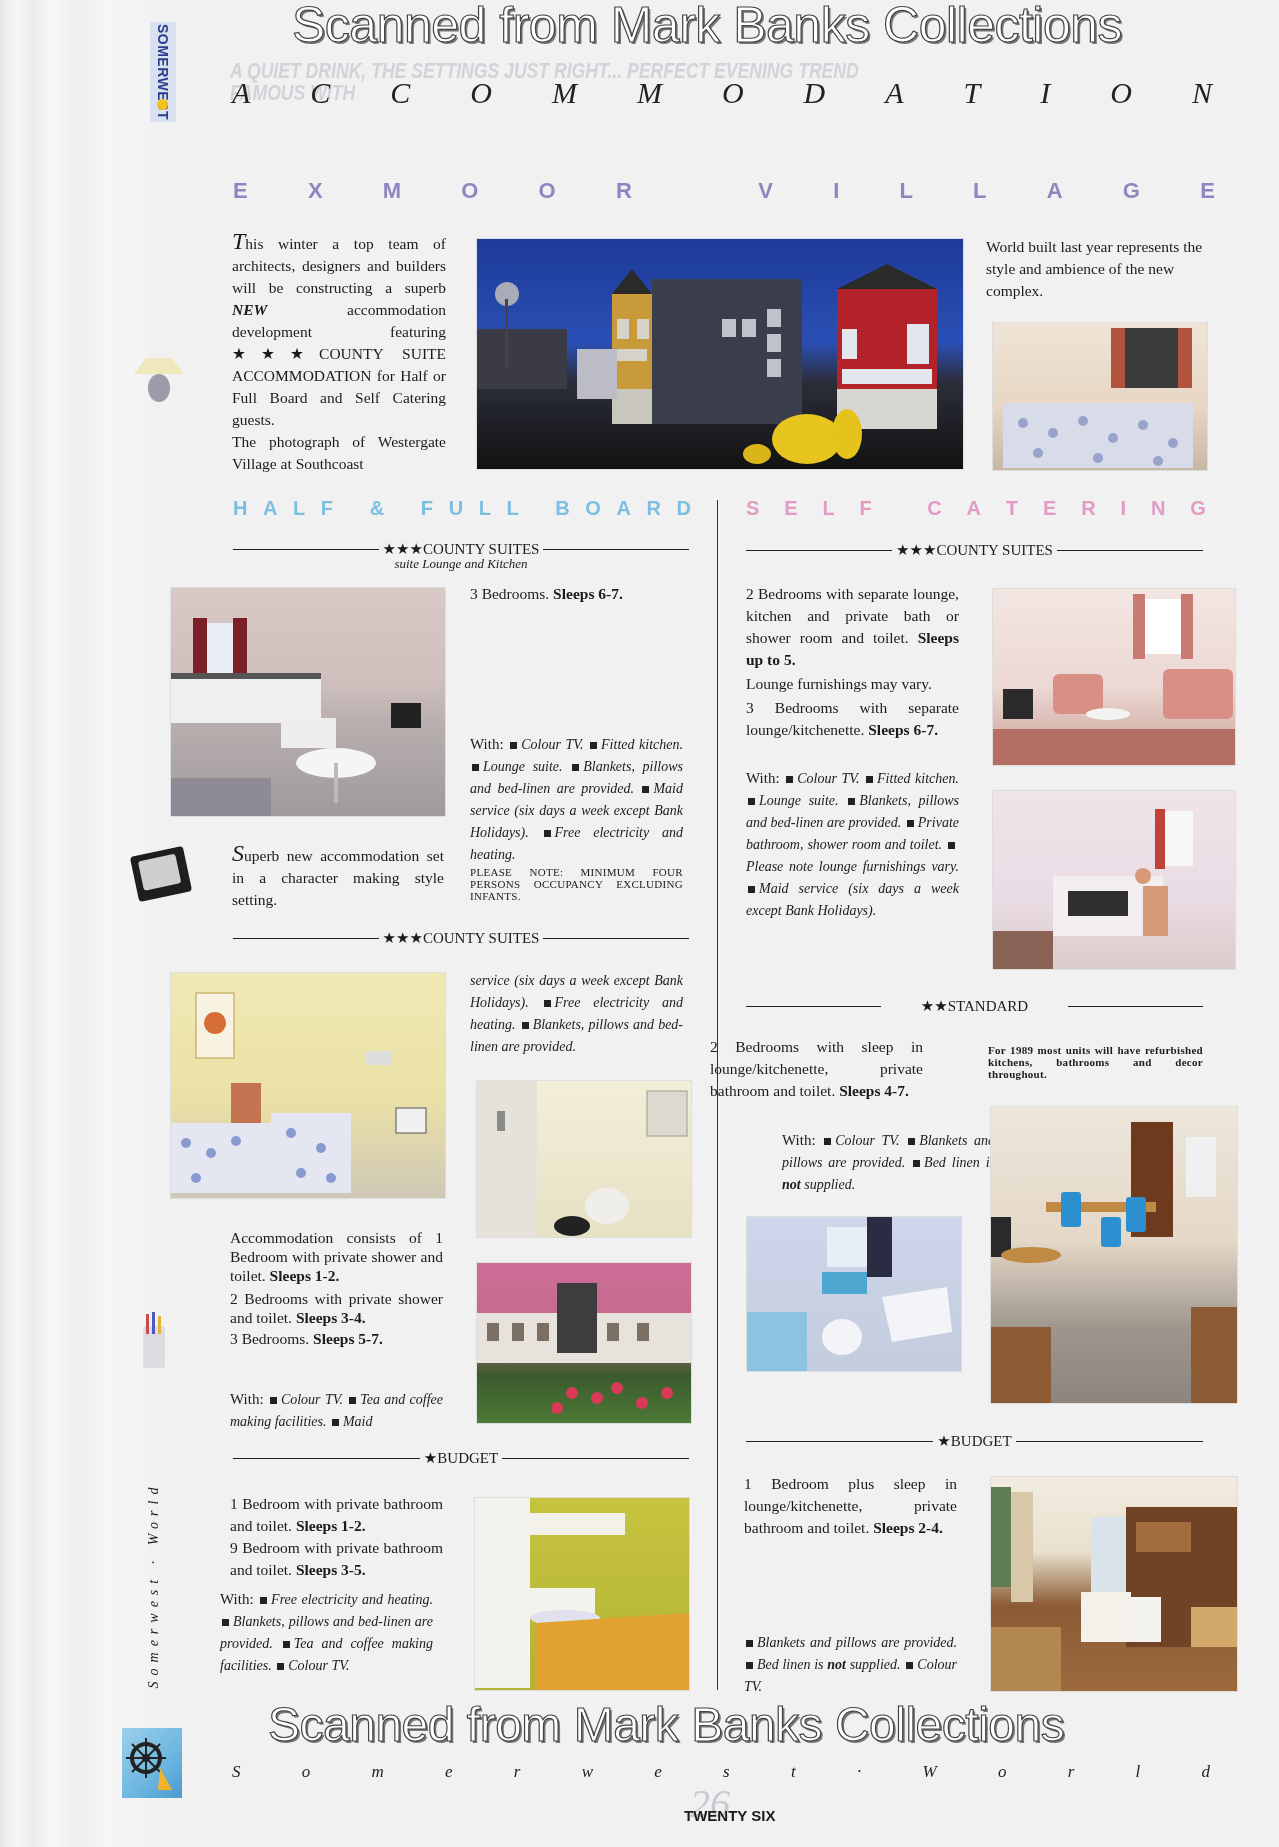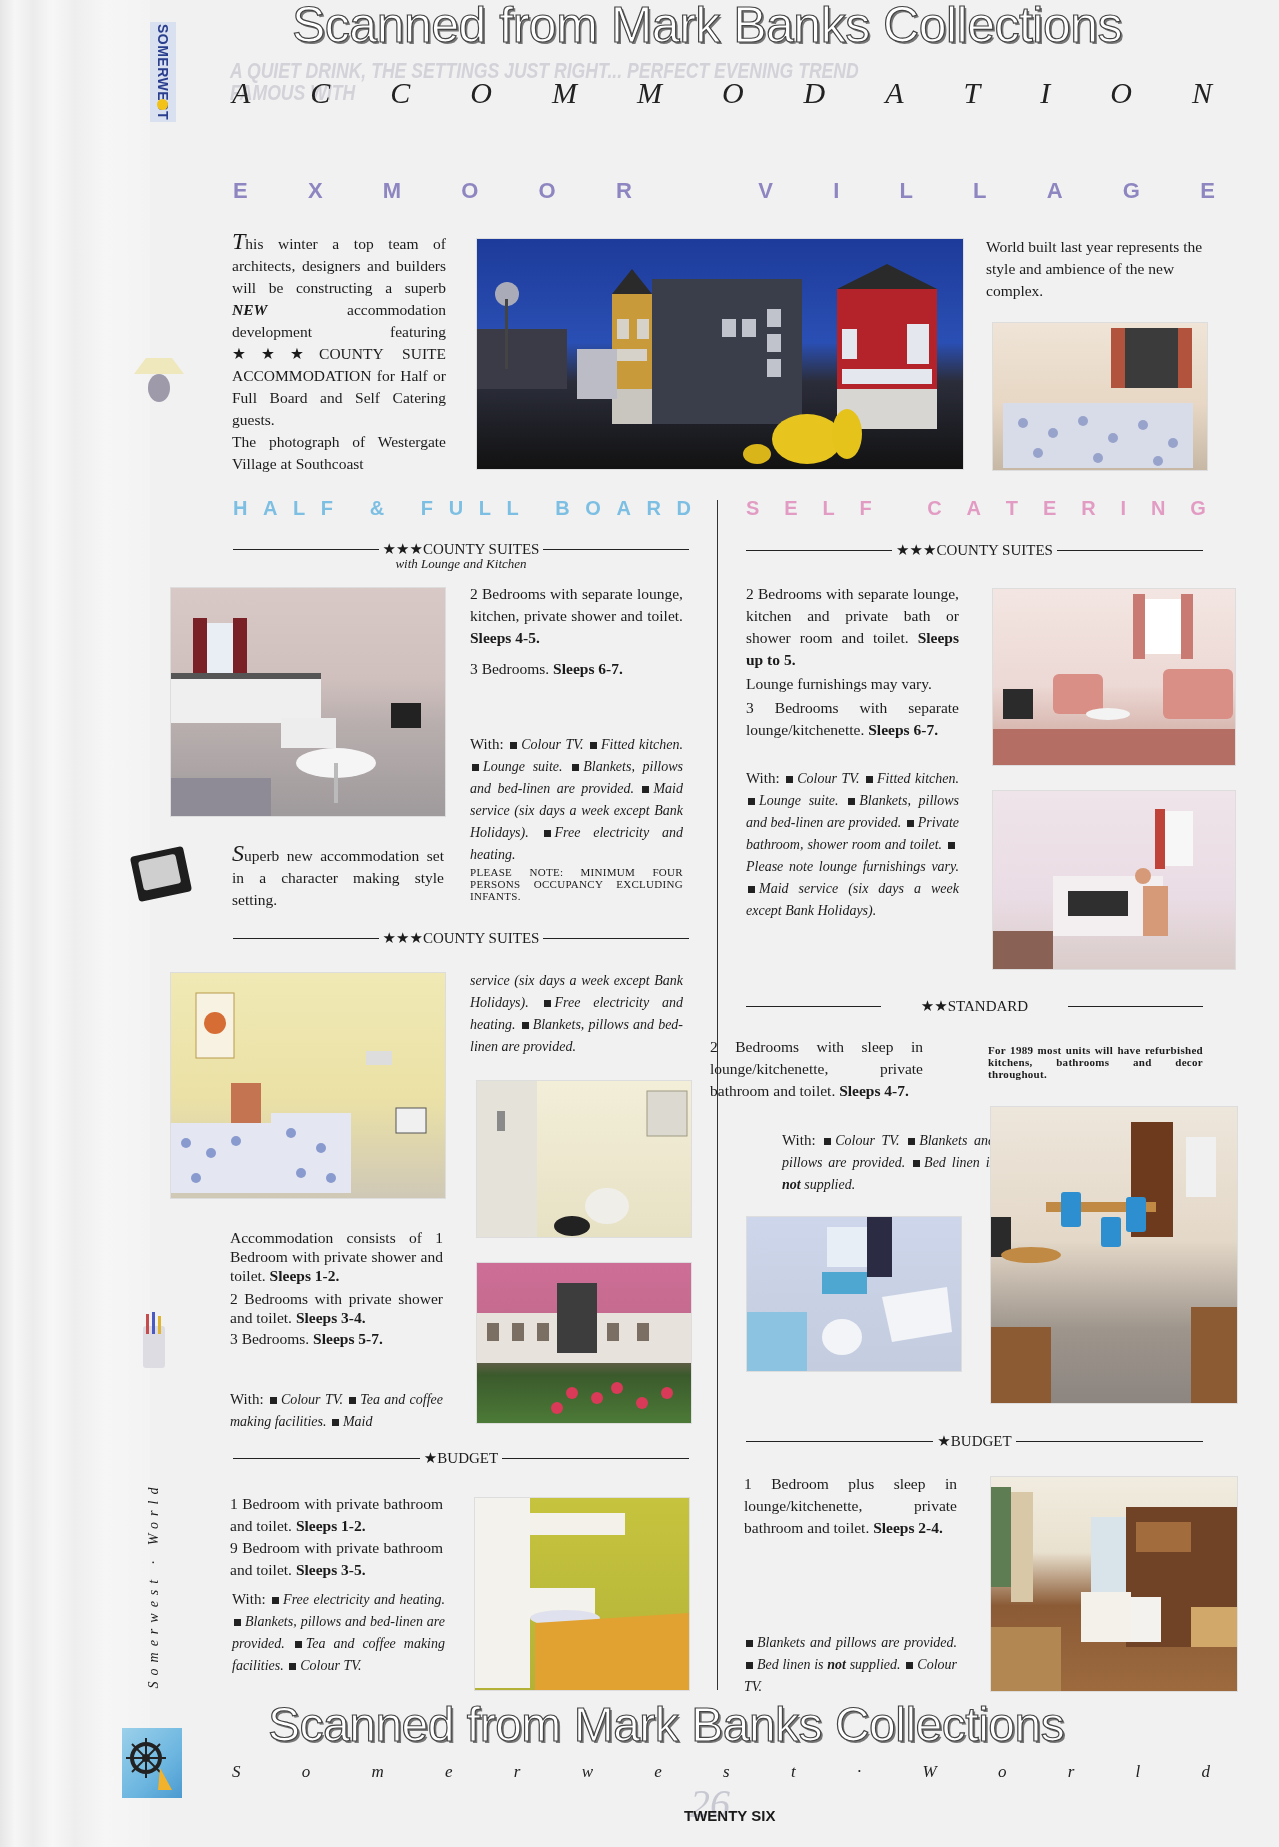--- a/index.html
+++ b/index.html
@@ -186,39 +186,38 @@
     <span>G</span>
   </div>
 
 <div class="abs divider-v"></div>
 
 <div class="abs rule-head" style="left:233px;top:540px;width:456px;">
   <div class="line"></div>
     <span class="lbl">★★★COUNTY SUITES</span>
     <div class="line"></div>
 </div>
-<div class="abs sub-italic" style="left:233px;top:556px;width:456px;">with Lounge and Kitchen</div>
+<div class="abs sub-italic" style="left:233px;top:556px;width:456px;">suite Lounge and Kitchen</div>
 
 <div class="abs photo" style="left:170px;top:587px;width:274px;height:228px;background:linear-gradient(180deg,#d9c9c6 0%,#cfc0bd 40%,#b8aeae 60%,#9f9a9c 100%);">
   <svg width="274" height="228">
       <rect x="30" y="35" width="40" height="50" fill="#e9eef5"></rect>
       <rect x="22" y="30" width="14" height="55" fill="#7a2128"></rect>
       <rect x="62" y="30" width="14" height="55" fill="#7a2128"></rect>
       <rect x="0" y="90" width="150" height="45" fill="#efefef"></rect>
       <rect x="0" y="85" width="150" height="6" fill="#555"></rect>
       <ellipse cx="165" cy="175" rx="40" ry="15" fill="#f5f5f5"></ellipse>
       <rect x="163" y="175" width="4" height="40" fill="#bbb"></rect>
       <rect x="220" y="115" width="30" height="25" fill="#222"></rect>
       <rect x="110" y="130" width="55" height="30" fill="#ededed"></rect>
       <rect x="0" y="190" width="100" height="38" fill="#8e8a96"></rect>
     </svg>
 </div>
 
 <div class="abs body-text" style="left:470px;top:583px;width:213px;">
-  <div style="margin-bottom:9px;"><span>2 Bedrooms with separate lounge, kitchen, private shower and toilet. </span><span class="bold">Sleeps 4-5.</span></div>
   <div><span>3 Bedrooms. </span><span class="bold">Sleeps 6-7.</span></div>
 </div>
 
 <div class="abs small-italic" style="left:470px;top:733px;width:213px;">
   <span style="font-style:normal;font-size:15px;">With:</span>
   <span class="bullet"></span><span>Colour TV.</span>
   <span class="bullet"></span><span>Fitted kitchen.</span>
   <span class="bullet"></span><span>Lounge suite.</span>
   <span class="bullet"></span><span>Blankets, pillows and bed-linen are provided.</span>
   <span class="bullet"></span><span>Maid service (six days a week except Bank Holidays).</span>
@@ -329,21 +328,21 @@
 <div class="abs rule-head" style="left:233px;top:1449px;width:456px;">
   <div class="line"></div>
     <span class="lbl">★BUDGET</span>
     <div class="line"></div>
 </div>
 
 <div class="abs body-text" style="left:230px;top:1493px;width:213px;">
   <div><span>1 Bedroom with private bathroom and toilet. </span><span class="bold">Sleeps 1-2.</span></div>
   <div><span>9 Bedroom with private bathroom and toilet. </span><span class="bold">Sleeps 3-5.</span></div>
 </div>
-<div class="abs small-italic" style="left:232px;top:1588px;width:213px;">
+<div class="abs small-italic" style="left:220px;top:1588px;width:213px;">
   <span style="font-style:normal;font-size:15px;">With:</span>
   <span class="bullet"></span><span>Free electricity and heating.</span>
   <span class="bullet"></span><span>Blankets, pillows and bed-linen are provided.</span>
   <span class="bullet"></span><span>Tea and coffee making facilities.</span>
   <span class="bullet"></span><span>Colour TV.</span>
 </div>
 
 <div class="abs photo" style="left:474px;top:1497px;width:214px;height:192px;background:linear-gradient(180deg,#c6c43e 0%,#b3b237 100%);">
   <svg width="214" height="192">
       <rect x="0" y="0" width="55" height="190" fill="#f4f2ec"></rect>

